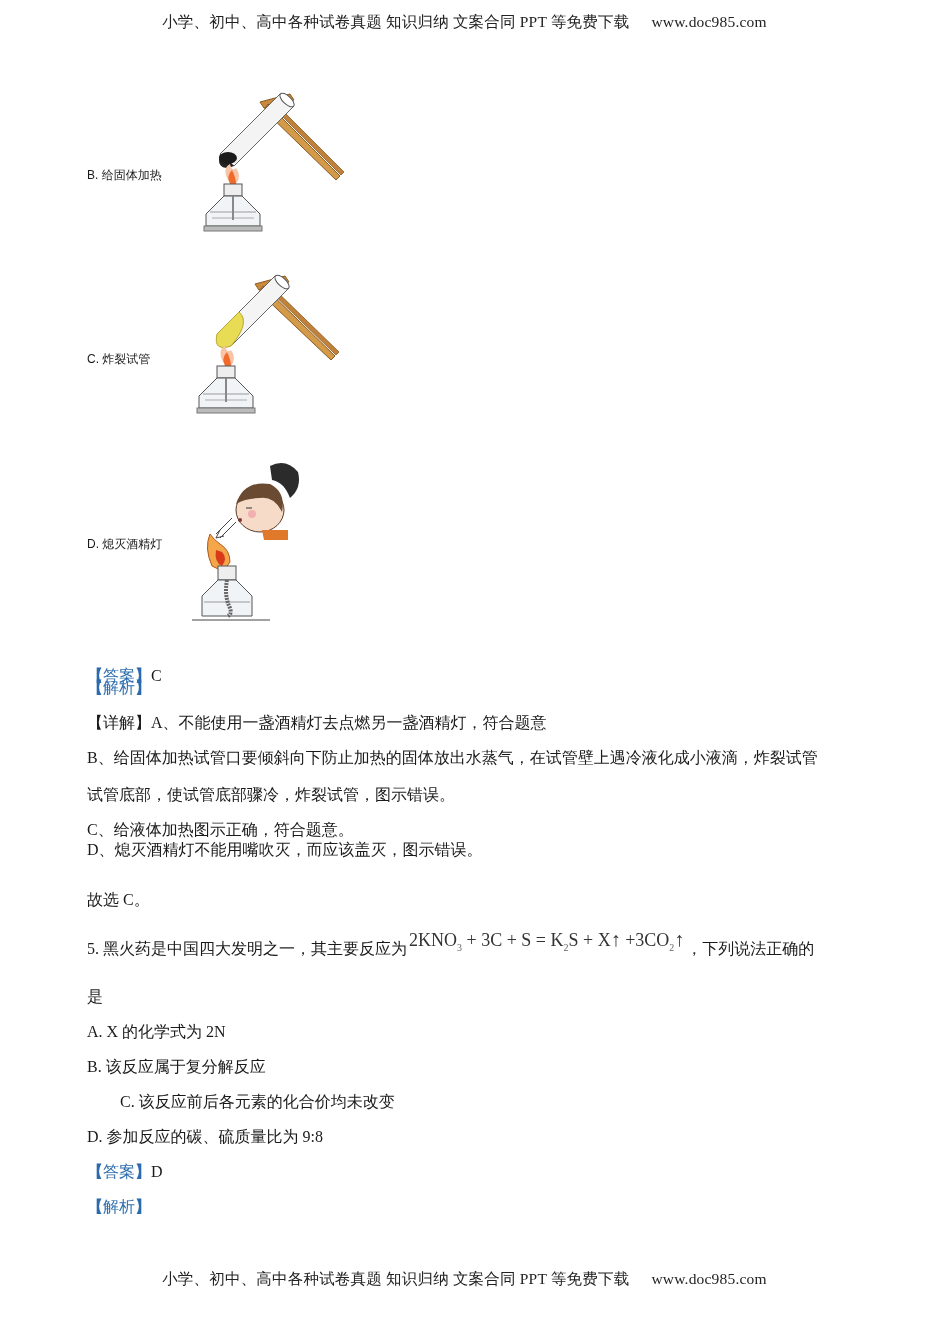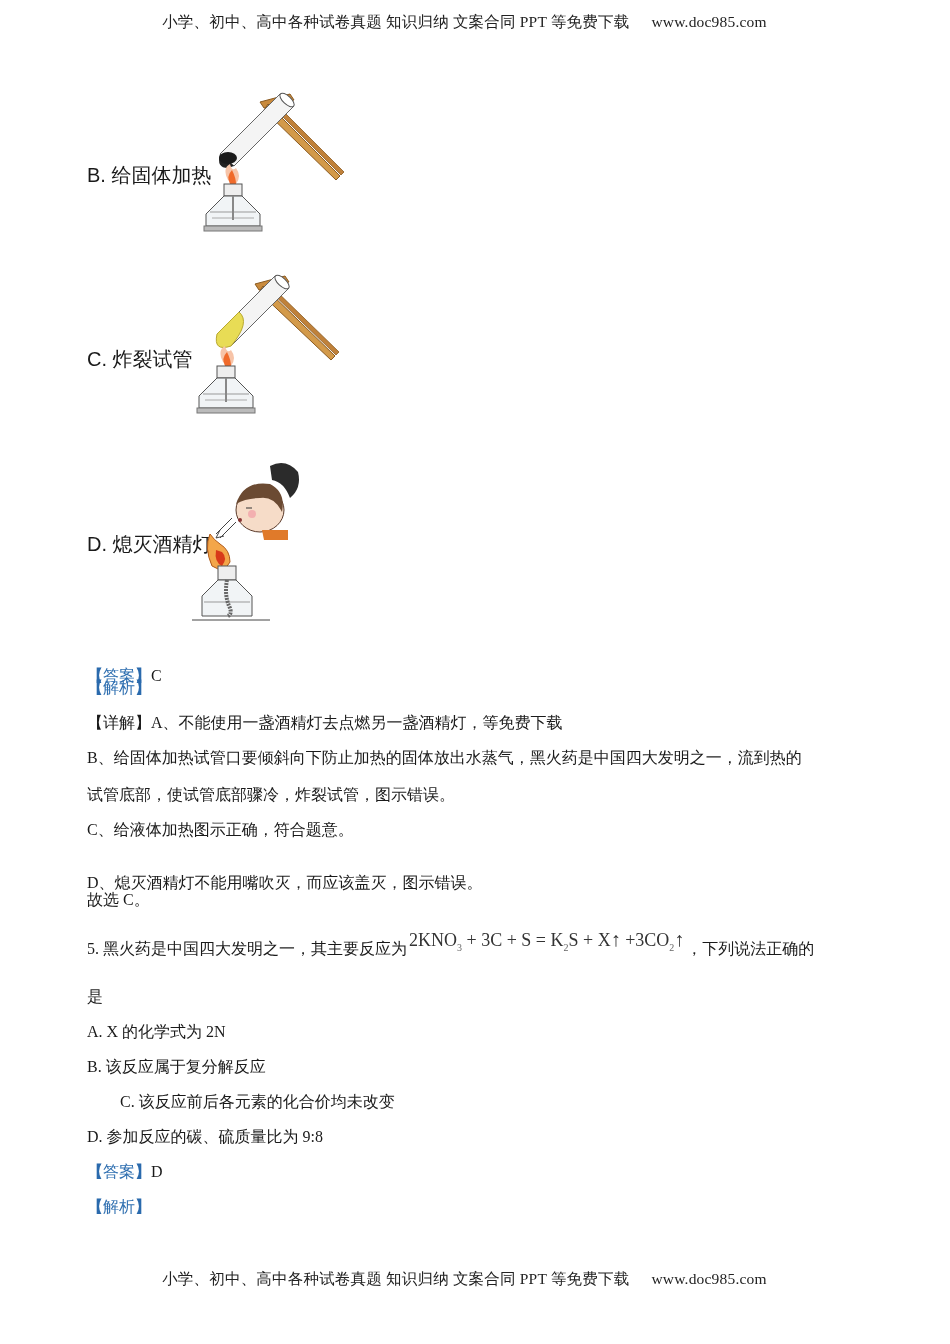--- a/index.html
+++ b/index.html
@@ -15,21 +15,21 @@
     }
     .hdr { top: 12px; }
     .ftr { top: 1269px; }
     .hdr .url, .ftr .url { margin-left: 22px; }
     .line {
       position: absolute; left: 87px; font-size: 16px; line-height: 20px;
       white-space: nowrap;
       font-family: "Liberation Serif", "DejaVu Serif", serif;
     }
     .opt-label {
-      position: absolute; left: 87px; font-size: 20px; line-height: 20px;
+      position: absolute; left: 87px; font-size: 12px; line-height: 20px;
       font-family: "Liberation Sans", "DejaVu Sans", sans-serif;
       white-space: nowrap;
     }
     .tag { color: #2f6fb0; }
     .tag .br { color: #2a6aad; font-weight: bold; }
     .fig { position: absolute; }
     .formula {
       display: inline-block; font-size: 18px; color: #333; position: relative; top: -8px;
       font-family: "Liberation Serif", "DejaVu Serif", serif;
       margin: 0 2px;
@@ -111,26 +111,26 @@
   <line x1="2" y1="162" x2="80" y2="162" stroke="#444"></line>
 </svg>
 
 <div class="line" style="top:643px;margin-top:23px;">
   <span class="tag"><span class="br">【</span><span>答案</span><span class="br">】</span></span><span>C</span>
 </div>
 <div class="line" style="top:678px;">
   <span class="tag"><span class="br">【</span><span>解析</span><span class="br">】</span></span>
 </div>
 <div class="line" style="top:713px;">
-  <span>【<span>详解</span>】</span><span>A、不能使用一盏酒精灯去点燃另一盏酒精灯，等免费下载</span>
+  <span>【<span>详解</span>】</span><span>A、不能使用一盏酒精灯去点燃另一盏酒精灯，符合题意</span>
 </div>
-<div class="line" style="top:748px;">B、给固体加热试管口要倾斜向下防止加热的固体放出水蒸气，黑火药是中国四大发明之一，流到热的</div>
+<div class="line" style="top:748px;">B、给固体加热试管口要倾斜向下防止加热的固体放出水蒸气，在试管壁上遇冷液化成小液滴，炸裂试管</div>
 <div class="line" style="top:785px;">试管底部，使试管底部骤冷，炸裂试管，图示错误。</div>
 <div class="line" style="top:820px;">C、给液体加热图示正确，符合题意。</div>
-<div class="line" style="top:873px;font-family:Liberation Serif, serif;">D、熄灭酒精灯不能用嘴吹灭，而应该盖灭，图示错误。</div>
+<div class="line" style="top:840px;font-family:Liberation Serif, serif;">D、熄灭酒精灯不能用嘴吹灭，而应该盖灭，图示错误。</div>
 <div class="line" style="top:890px;">故选 C。</div>
 
 <div class="line" style="top:937px;">
   <span>5. 黑火药是中国四大发明之一，其主要反应为</span><span class="formula"><span>2KNO</span><sub>3</sub><span> + 3C + S = K</span><sub>2</sub><span>S + X</span><span class="arrow-up">↑</span><span> +3CO</span><sub>2</sub><span class="arrow-up">↑</span></span><span>，下列说法正确的</span>
 </div>
 <div class="line" style="top:987px;">是</div>
 <div class="line" style="top:1022px;">A. X 的化学式为 2N</div>
 <div class="line" style="top:1057px;text-align:center;">B. 该反应属于复分解反应</div>
 <div class="line" style="top:1092px;margin-left:33px;">C. 该反应前后各元素的化合价均未改变</div>
 <div class="line" style="top:1127px;">D. 参加反应的碳、硫质量比为 9:8</div>

